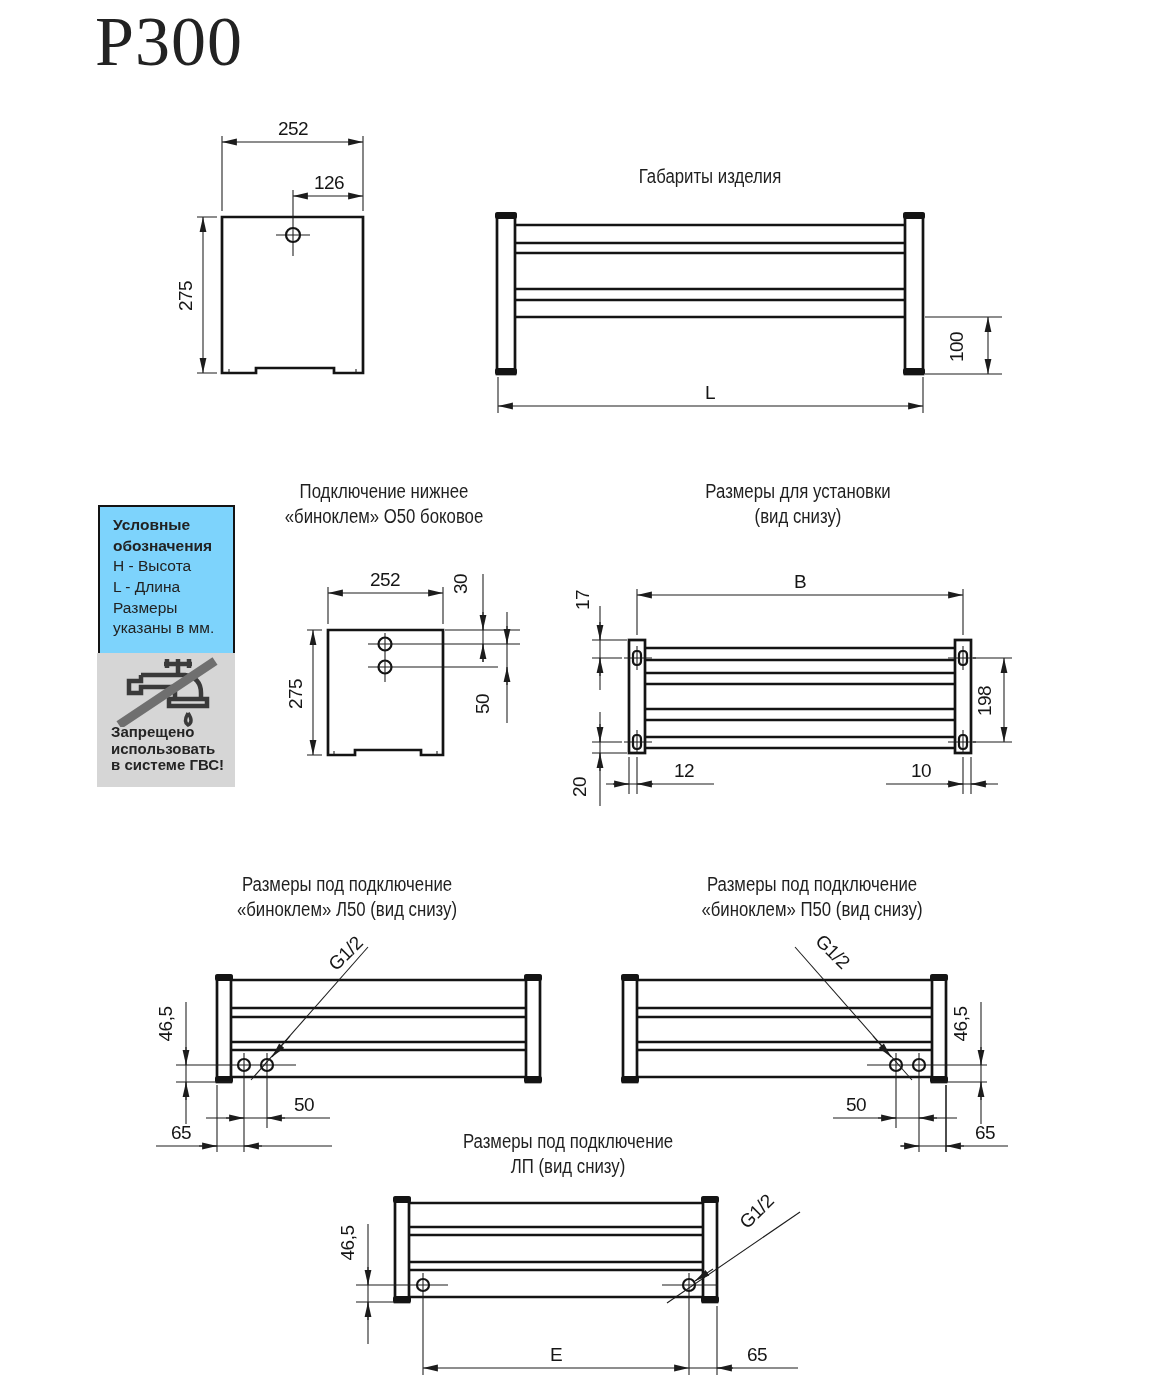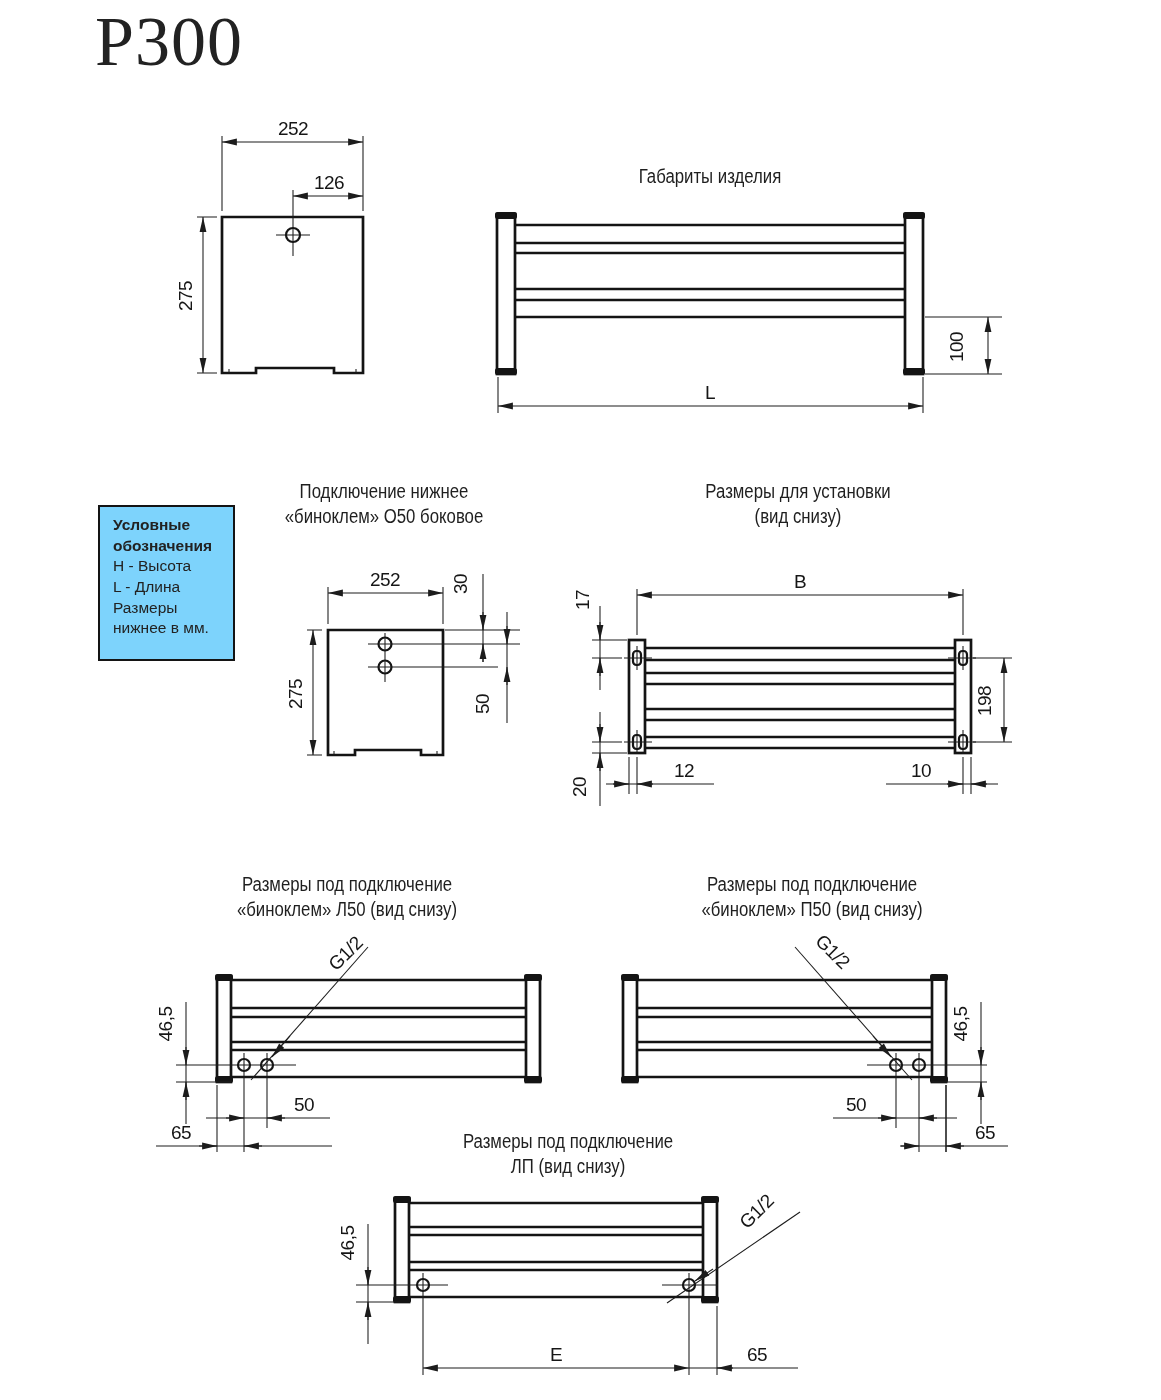--- a/index.html
+++ b/index.html
@@ -51,23 +51,37 @@
 «биноклем» П50 (вид снизу)</div>
   <div class="dtitle" id="t-lp">Размеры под подключение
 ЛП (вид снизу)</div>
 
   <div id="legend-box">
     <div class="ttl">Условные
 обозначения</div>
     <div class="bdy">H - Высота
 L - Длина
 Размеры
-нижнее в мм.</div>
+указаны в мм.</div>
   </div>
 
+  <div id="warning-box">
+    <svg id="warning-icon" width="112" height="72" viewBox="0 0 112 72">
+      <g fill="none" stroke="#3a3a3a" stroke-width="4.5">
+        <path d="M53,9 H81 M67,4 V20 M56,4 V13 M78,4 V13"></path>
+        <path d="M30,20 H74 C86,22 90,29 90,38 V44 M30,20 V26 H18 V38 H30 V32 H64 V44"></path>
+        <path d="M58,44 H96 V51 H58 Z"></path>
+        <path d="M77,58 q-5,9 0,12 q6,-3 0,-12" stroke-width="3.5"></path>
+      </g>
+      <line x1="8" y1="70" x2="104" y2="6" stroke="#6f6f6f" stroke-width="9"></line>
+    </svg>
+    <div id="warning-text">Запрещено
+использовать
+в системе ГВС!</div>
+  </div>
 
   <svg id="cad" width="1161" height="1400" viewBox="0 0 1161 1400">
     <defs>
       <marker id="arw" markerUnits="userSpaceOnUse" markerWidth="16" markerHeight="9" refX="15.3" refY="4.5" orient="auto-start-reverse">
         <path d="M0.4,1.1 L15.3,4.5 L0.4,7.9 Z" fill="#1c1c1c"></path>
       </marker>
     </defs>
 
     <g>
       <path class="ol" d="M222,217 H363 V373 H334 V368 H256 V373 H222 Z"></path>

